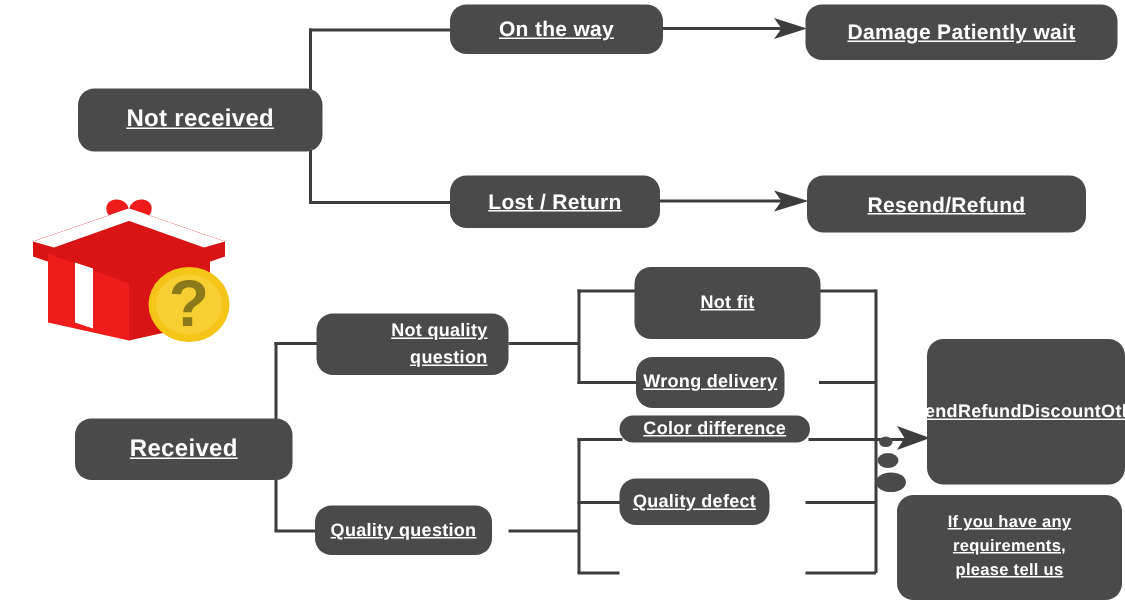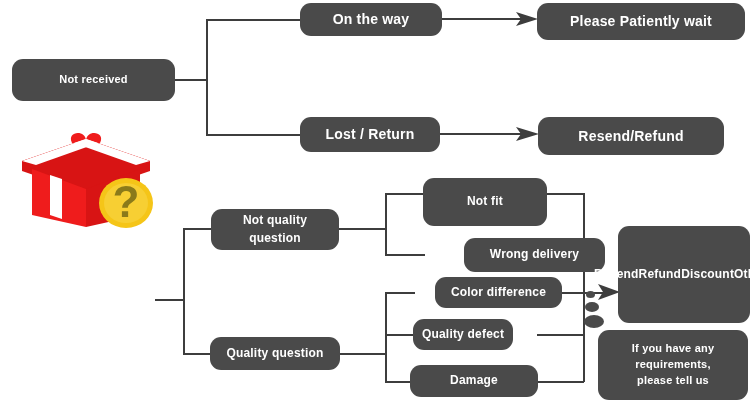--- a/index.html
+++ b/index.html
@@ -18,28 +18,29 @@
     overflow: hidden;
   }
   .node {
     position: absolute;
     background: #4a4a4a;
     color: #ffffff;
     border-radius: 11px;
     display: flex;
     align-items: center;
     justify-content: center;
-    text-align: center;
+    text-align: right;
     font-weight: bold;
     letter-spacing: 0.2px;
     box-sizing: border-box;
     line-height: 1.45;
     z-index: 3;
-  }
-  .node.lg  { font-size: 11px; }
+    text-decoration: underline;
+  }
+  .node.lg  { font-size: 16px; margin-left: 40px; }
   .node.md  { font-size: 14px; }
   .node.sm  { font-size: 12px; }
   .node.xs  { font-size: 11px; }
 
   .line {
     position: absolute;
     background: #3d3d3d;
     z-index: 1;
   }
   .line.h { height: 2px; }
@@ -140,59 +141,59 @@
 
   <div class="node lg" style="left:12px; top:59px; width:163px; height:42px;">
     <span>Not received</span>
   </div>
 
   <div class="node md" style="left:300px; top:3px; width:142px; height:33px;">
     <span>On the way</span>
   </div>
 
   <div class="node md" style="left:537px; top:3px; width:208px; height:37px;">
-    <span>Please Patiently wait</span>
+    <span>Damage Patiently wait</span>
   </div>
 
   <div class="node md" style="left:300px; top:117px; width:140px; height:35px;">
     <span>Lost / Return</span>
   </div>
 
   <div class="node md" style="left:538px; top:117px; width:186px; height:38px;">
     <span>Resend/Refund</span>
   </div>
 
+  <div class="node lg" style="left:10px; top:279px; width:145px; height:41px;">
+    <span>Received</span>
+  </div>
 
   <div class="node sm" style="left:211px; top:209px; width:128px; height:41px; padding:14px 14px;">
     <span>Not quality question</span>
   </div>
 
-  <div class="node sm" style="left:210px; top:337px; width:130px; height:33px;">
+  <div class="node sm" style="left:210px; top:337px; width:118px; height:33px;">
     <span>Quality question</span>
   </div>
 
   <div class="node sm" style="left:423px; top:178px; width:124px; height:48px;">
     <span>Not fit</span>
   </div>
 
-  <div class="node sm" style="left:424px; top:238px; width:141px; height:34px;margin-left:40px;">
+  <div class="node sm" style="left:424px; top:238px; width:99px; height:34px;">
     <span>Wrong delivery</span>
   </div>
 
-  <div class="node sm" style="left:435px; top:277px; width:127px; height:31px;">
+  <div class="node sm" style="left:413px; top:277px; width:127px; height:18px;">
     <span>Color difference</span>
   </div>
 
   <div class="node sm" style="left:413px; top:319px; width:100px; height:31px;">
     <span>Quality defect</span>
   </div>
 
-  <div class="node sm" style="left:410px; top:365px; width:128px; height:32px;">
-    <span>Damage</span>
-  </div>
 
   <div class="node sm" style="left:618px; top:226px; width:132px; height:97px; justify-content:center;">
     <span>Resend</span>
     <span>Refund</span>
     <span>Discount</span>
     <span>Others</span>
   </div>
 
   <div class="node xs" style="left:598px; top:330px; width:150px; height:70px; flex-direction:column; justify-content:center;">
     <span>If you have any</span>

